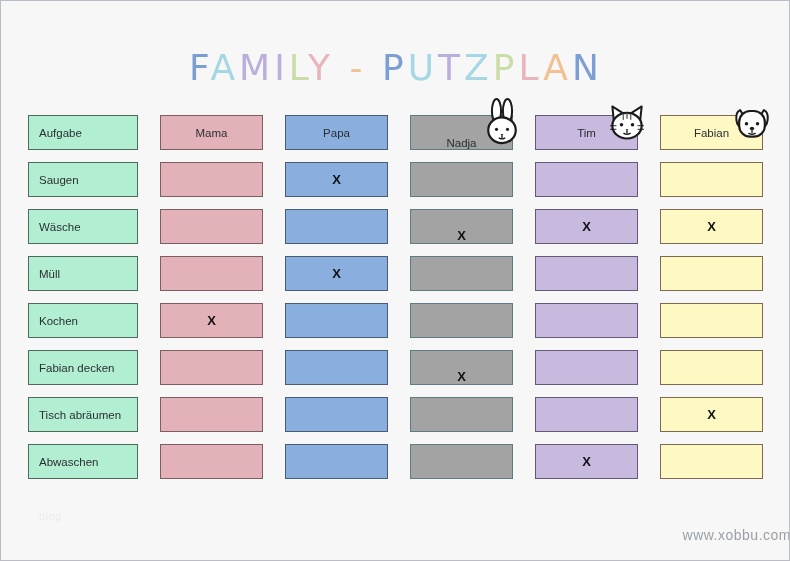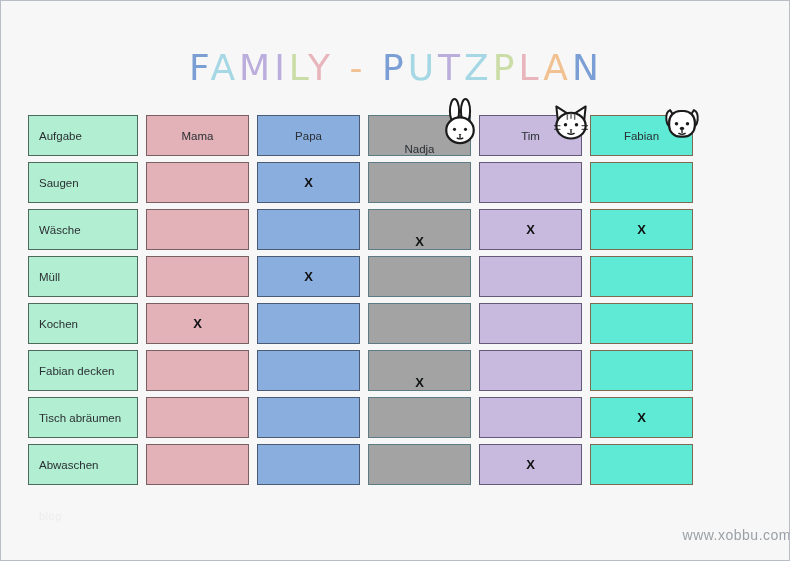--- a/index.html
+++ b/index.html
@@ -56,48 +56,48 @@
   }
 
   .cell {
     position: relative;
     border: 1px solid #4d5a5a;
     display: flex;
     align-items: center;
     justify-content: center;
     font-size: 11.5px;
     color: #2a2f33;
-    height: 41px;
+    height: 35px;
   }
 
   .cell.task {
     width: 110px;
     justify-content: flex-start;
     padding-left: 10px;
     background: #b2efd2;
   }
 
   .cell.person {
     width: 103px;
-    margin-left: 8px;
+    margin-left: 22px;
   }
 
   .mark {
     font-size: 13px;
     font-weight: 700;
     color: #101214;
     font-family: "Liberation Sans", sans-serif;
   }
 
   
   .col-mama   { background: #e2b2b8; border-color: #7a5f63; }
   .col-papa   { background: #8aaede; border-color: #4a5b75; }
   .col-nadja  { background: #a3a3a3; border-color: #5d7b82; align-items: flex-end; }
   .col-tim    { background: #c7bade; border-color: #645a78; }
-  .col-fabian { background: #5eead4; border-color: #7e6a50; }
+  .col-fabian { background: #fef9c3; border-color: #7e6a50; }
   .col-task   { background: #b2efd2; border-color: #4d6a5c; }
 
   
   .sticker {
     position: absolute;
     right: -12px;
     top: -18px;
     width: 44px;
     height: 48px;
     pointer-events: none;

